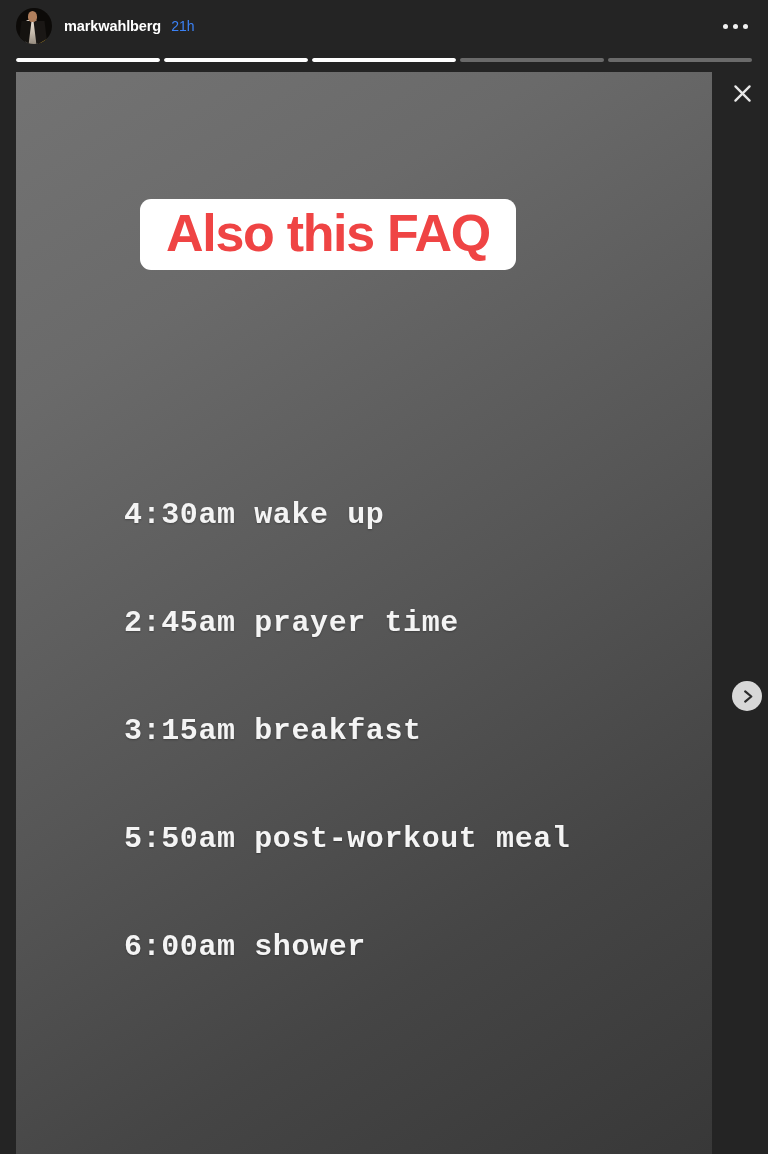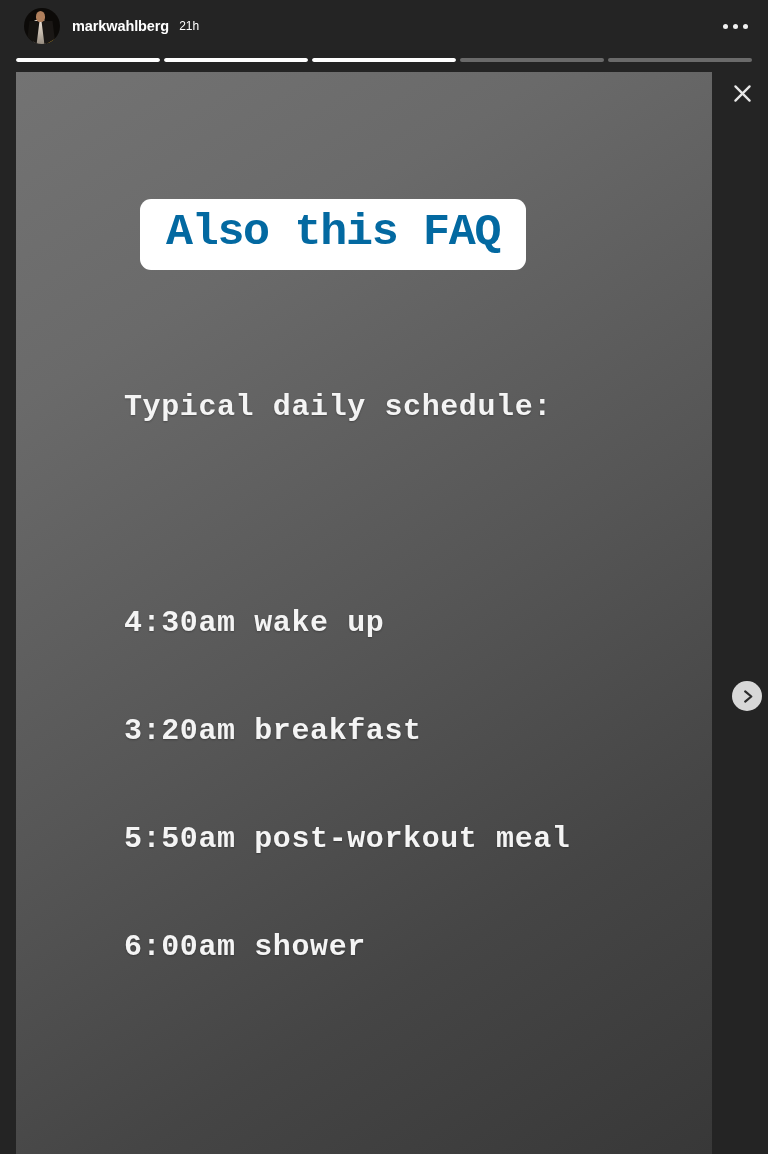--- a/index.html
+++ b/index.html
@@ -24,21 +24,21 @@
 
   
   .story-header {
     position: absolute;
     top: 0;
     left: 0;
     width: 768px;
     height: 52px;
     display: flex;
     align-items: center;
-    padding: 0 14px 0 24px;
+    padding: 0 14px 0 16px;
     box-sizing: border-box;
     z-index: 6;
   }
 
   .avatar {
     width: 36px;
     height: 36px;
     border-radius: 50%;
     flex: 0 0 auto;
     overflow: hidden;
@@ -93,22 +93,22 @@
 
   .username {
     margin-left: 12px;
     color: #ffffff;
     font-size: 14.5px;
     font-weight: bold;
     letter-spacing: -0.1px;
   }
   .timestamp {
     margin-left: 10px;
-    color: #ffffff;
-    font-size: 12px;
+    color: #3b82f6;
+    font-size: 14px;
     font-weight: normal;
   }
   .header-spacer { flex: 1 1 auto; }
 
   .more-menu {
     display: flex;
     align-items: center;
     gap: 5px;
     padding: 8px 6px;
     cursor: pointer;
@@ -161,24 +161,24 @@
   .headline-badge {
     position: absolute;
     left: 124px;
     top: 127px;
     background: #ffffff;
     border-radius: 11px;
     padding: 9px 26px 12px 26px;
   }
   .headline-badge span {
     display: block;
-    color: #0369a1;
-    font-family: Liberation Mono, monospace;
+    color: #ef4444;
+    font-family: Liberation Sans, sans-serif;
     font-weight: bold;
-    font-size: 45px;
+    font-size: 52px;
     line-height: 50px;
     letter-spacing: -1.3px;
     white-space: nowrap;
   }
 
   .schedule {
     position: absolute;
     left: 108px;
     top: 245px;
     width: 580px;
@@ -266,24 +266,24 @@
       </div>
   </div>
 
   <div class="story-card">
 
     <div class="headline-badge">
       <span>Also this FAQ</span>
     </div>
 
     <div class="schedule">
-      <span class="sched-line">Typical daily schedule:</span>
       <span class="sched-line blank"></span>
       <span class="sched-line">4:30am wake up</span>
-      <span class="sched-line">3:20am breakfast</span>
+      <span class="sched-line">2:45am prayer time</span>
+      <span class="sched-line">3:15am breakfast</span>
       <span class="sched-line">5:50am post-workout meal</span>
       <span class="sched-line">6:00am shower</span>
       
       
       
       
       
       
       
       

